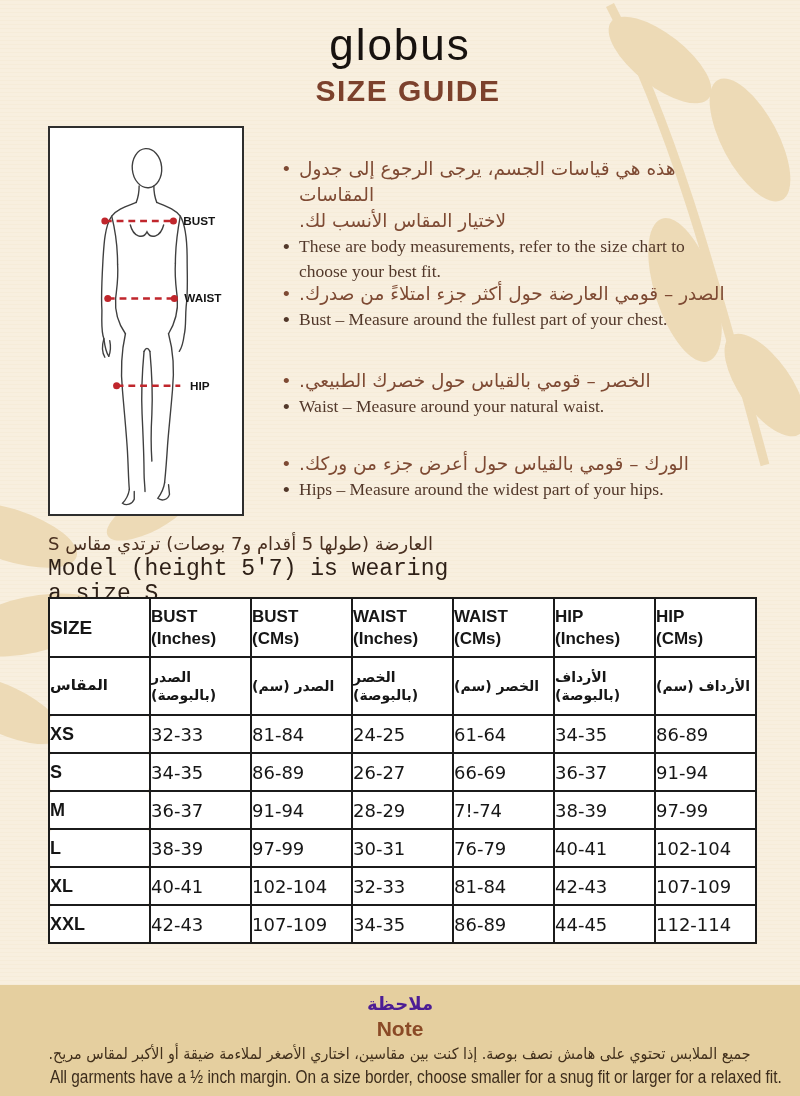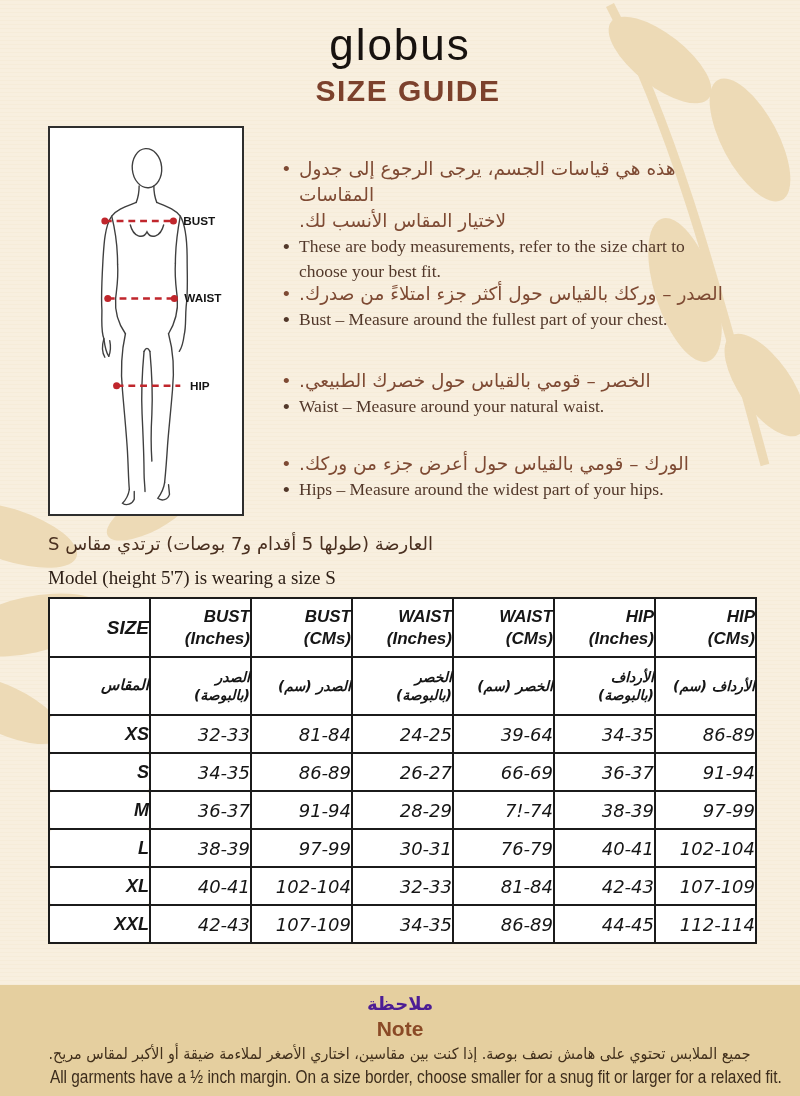--- a/index.html
+++ b/index.html
@@ -25,26 +25,26 @@
   .b{width:16px;flex:0 0 16px;font-size:19px;line-height:26px;}
   .ar-txt{direction:rtl;text-align:left;width:426px;
           font-family:"DejaVu Sans",sans-serif;font-size:18.5px;line-height:26px;color:#7e4a33;}
   .en-txt{font-family:"Liberation Serif",serif;font-size:17.5px;line-height:25px;
           color:#52382a;max-width:430px;}
   .b.ar{color:#7e4a33;} .b.en{color:#52382a;line-height:25px;}
 
   .model-info{left:48px;top:531px;width:420px;}
   .m-ar{direction:rtl;text-align:left;font-family:"DejaVu Sans",sans-serif;
         font-size:18px;line-height:26px;color:#4a3020;}
-  .m-en{font-family:Liberation Serif, serif;font-size:19px;line-height:25px;color:#2e2017;margin-top:8px;}
+  .m-en{font-family:Liberation Mono, monospace;font-size:23px;line-height:25px;color:#2e2017;}
 
   table.size-table{position:absolute;z-index:1;left:48px;top:597px;width:707px;
         border-collapse:collapse;table-layout:fixed;}
-  .size-table td{border:2px solid #1b1b1b;background:#ffffff;text-align:right;
-        vertical-align:middle;padding:0;color:#161616;font-style:italic;}
+  .size-table td{border:2px solid #1b1b1b;background:#ffffff;text-align:left;
+        vertical-align:middle;padding:0;color:#161616;}
   tr.hdr-en td{height:57px;font-weight:bold;font-size:17px;white-space:pre-line;line-height:1.25;}
   tr.hdr-ar td{height:56px;font-family:"DejaVu Sans",sans-serif;font-weight:bold;
                font-size:14px;white-space:pre-line;line-height:1.3;}
   tr.data td{height:36px;font-family:"DejaVu Sans",sans-serif;font-size:18px;}
   tr.data td.sz{font-family:"Liberation Sans",sans-serif;font-weight:bold;font-size:18px;border-radius:6px;}
 
   .note{left:0;top:985px;width:800px;height:111px;background:#e5cf9f;text-align:center;}
   .note-title-ar{padding-top:7px;font-family:"DejaVu Sans",sans-serif;font-weight:bold;
                  font-size:18px;line-height:23px;color:#4c1d95;}
   .note-title-en{font-size:21px;font-weight:bold;line-height:27px;color:#8a4a26;}
@@ -132,21 +132,21 @@
       </div>
       <div class="li">
         <span class="b en">•</span>
         <div class="en-txt">These are body measurements, refer to the size chart to choose your best fit.</div>
       </div>
     </div>
 
     <div class="group" style="top:281px">
       <div class="li">
         <span class="b ar">•</span>
-        <div class="ar-txt" dir="rtl">الصدر – وركك بالقياس حول أكثر جزء امتلاءً من صدرك.</div>
+        <div class="ar-txt" dir="rtl">الصدر – قومي العارضة حول أكثر جزء امتلاءً من صدرك.</div>
       </div>
       <div class="li">
         <span class="b en">•</span>
         <div class="en-txt">Bust – Measure around the fullest part of your chest.</div>
       </div>
     </div>
 
     <div class="group" style="top:368px">
       <div class="li">
         <span class="b ar">•</span>
@@ -211,21 +211,21 @@
       <td dir="ltr">الخصر (سم)</td>
       <td dir="ltr">الأرداف
 (بالبوصة)</td>
       <td dir="ltr">الأرداف (سم)</td>
     </tr>
     <tr class="data">
       <td class="sz">XS</td>
       <td>32-33</td>
       <td>81-84</td>
       <td>24-25</td>
-      <td>39-64</td>
+      <td>61-64</td>
       <td>34-35</td>
       <td>86-89</td>
     </tr>
     <tr class="data">
       <td class="sz">S</td>
       <td>34-35</td>
       <td>86-89</td>
       <td>26-27</td>
       <td>66-69</td>
       <td>36-37</td>

